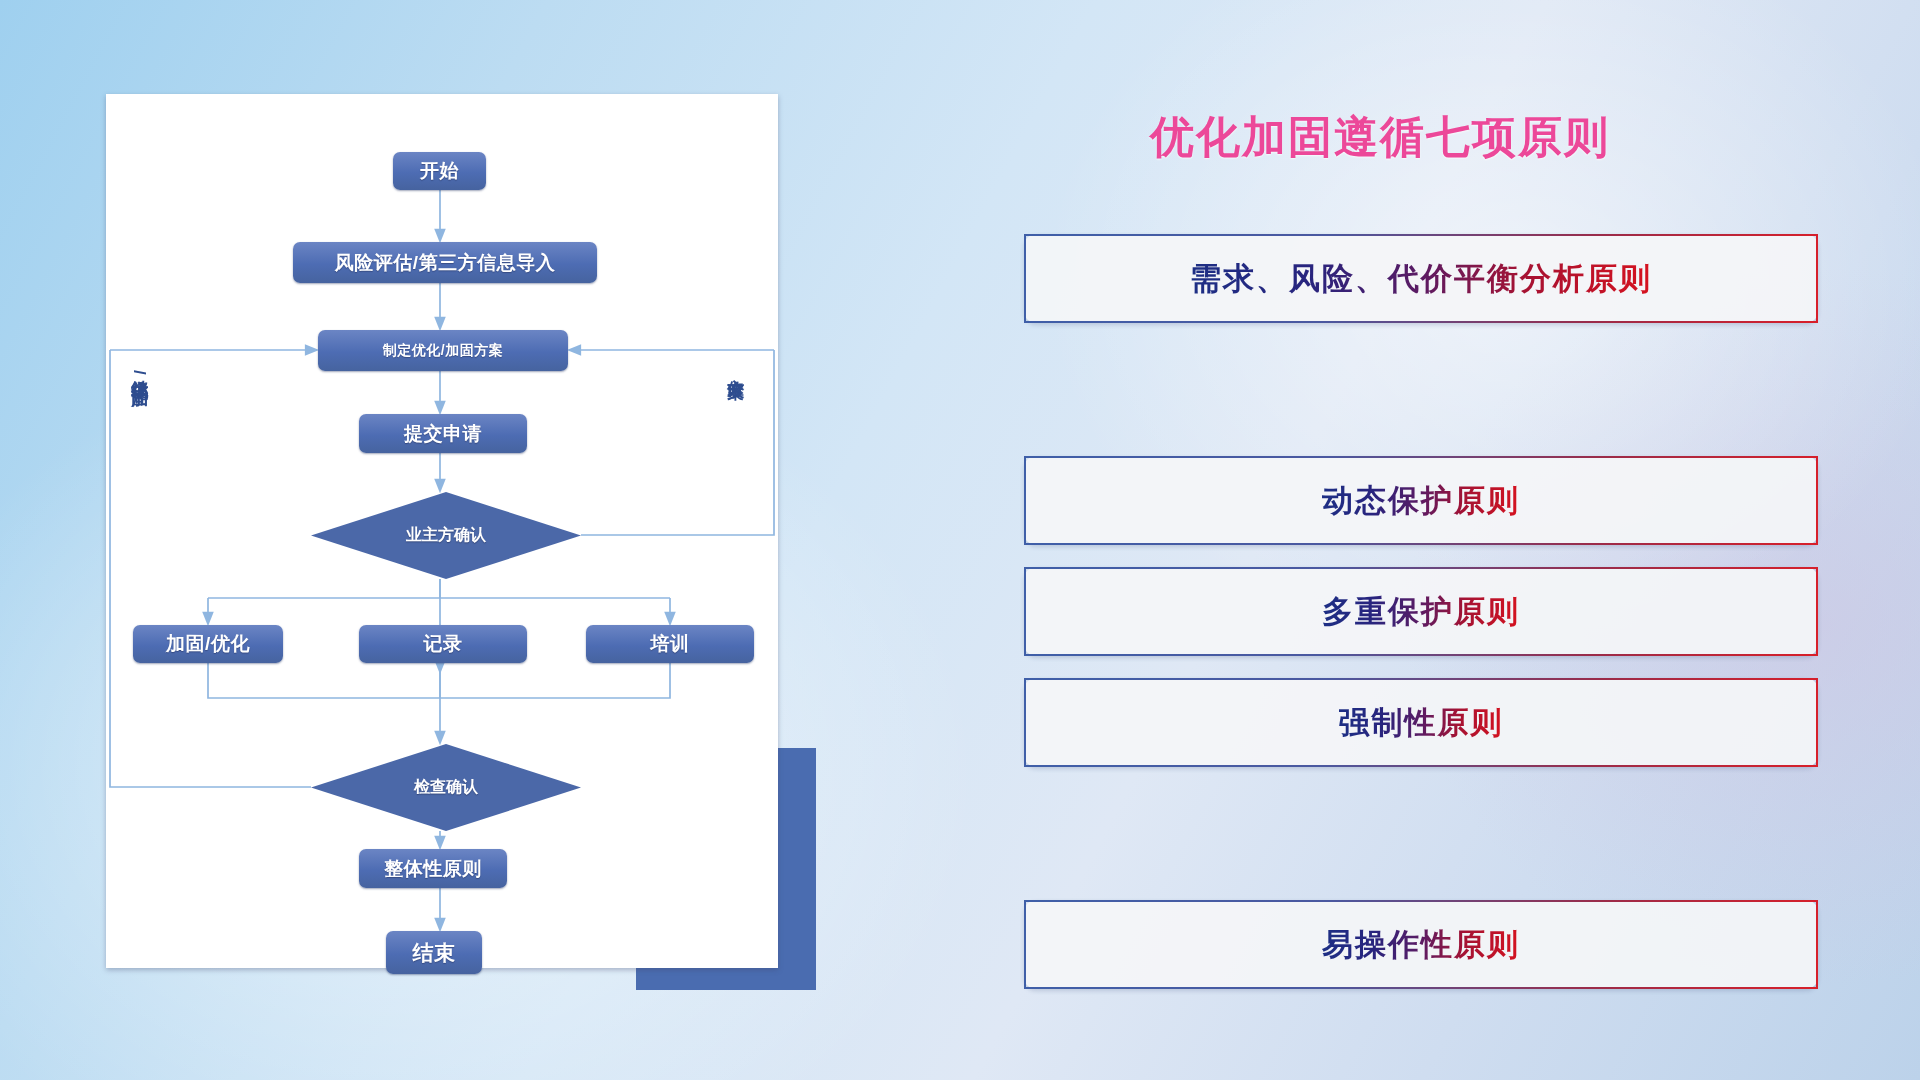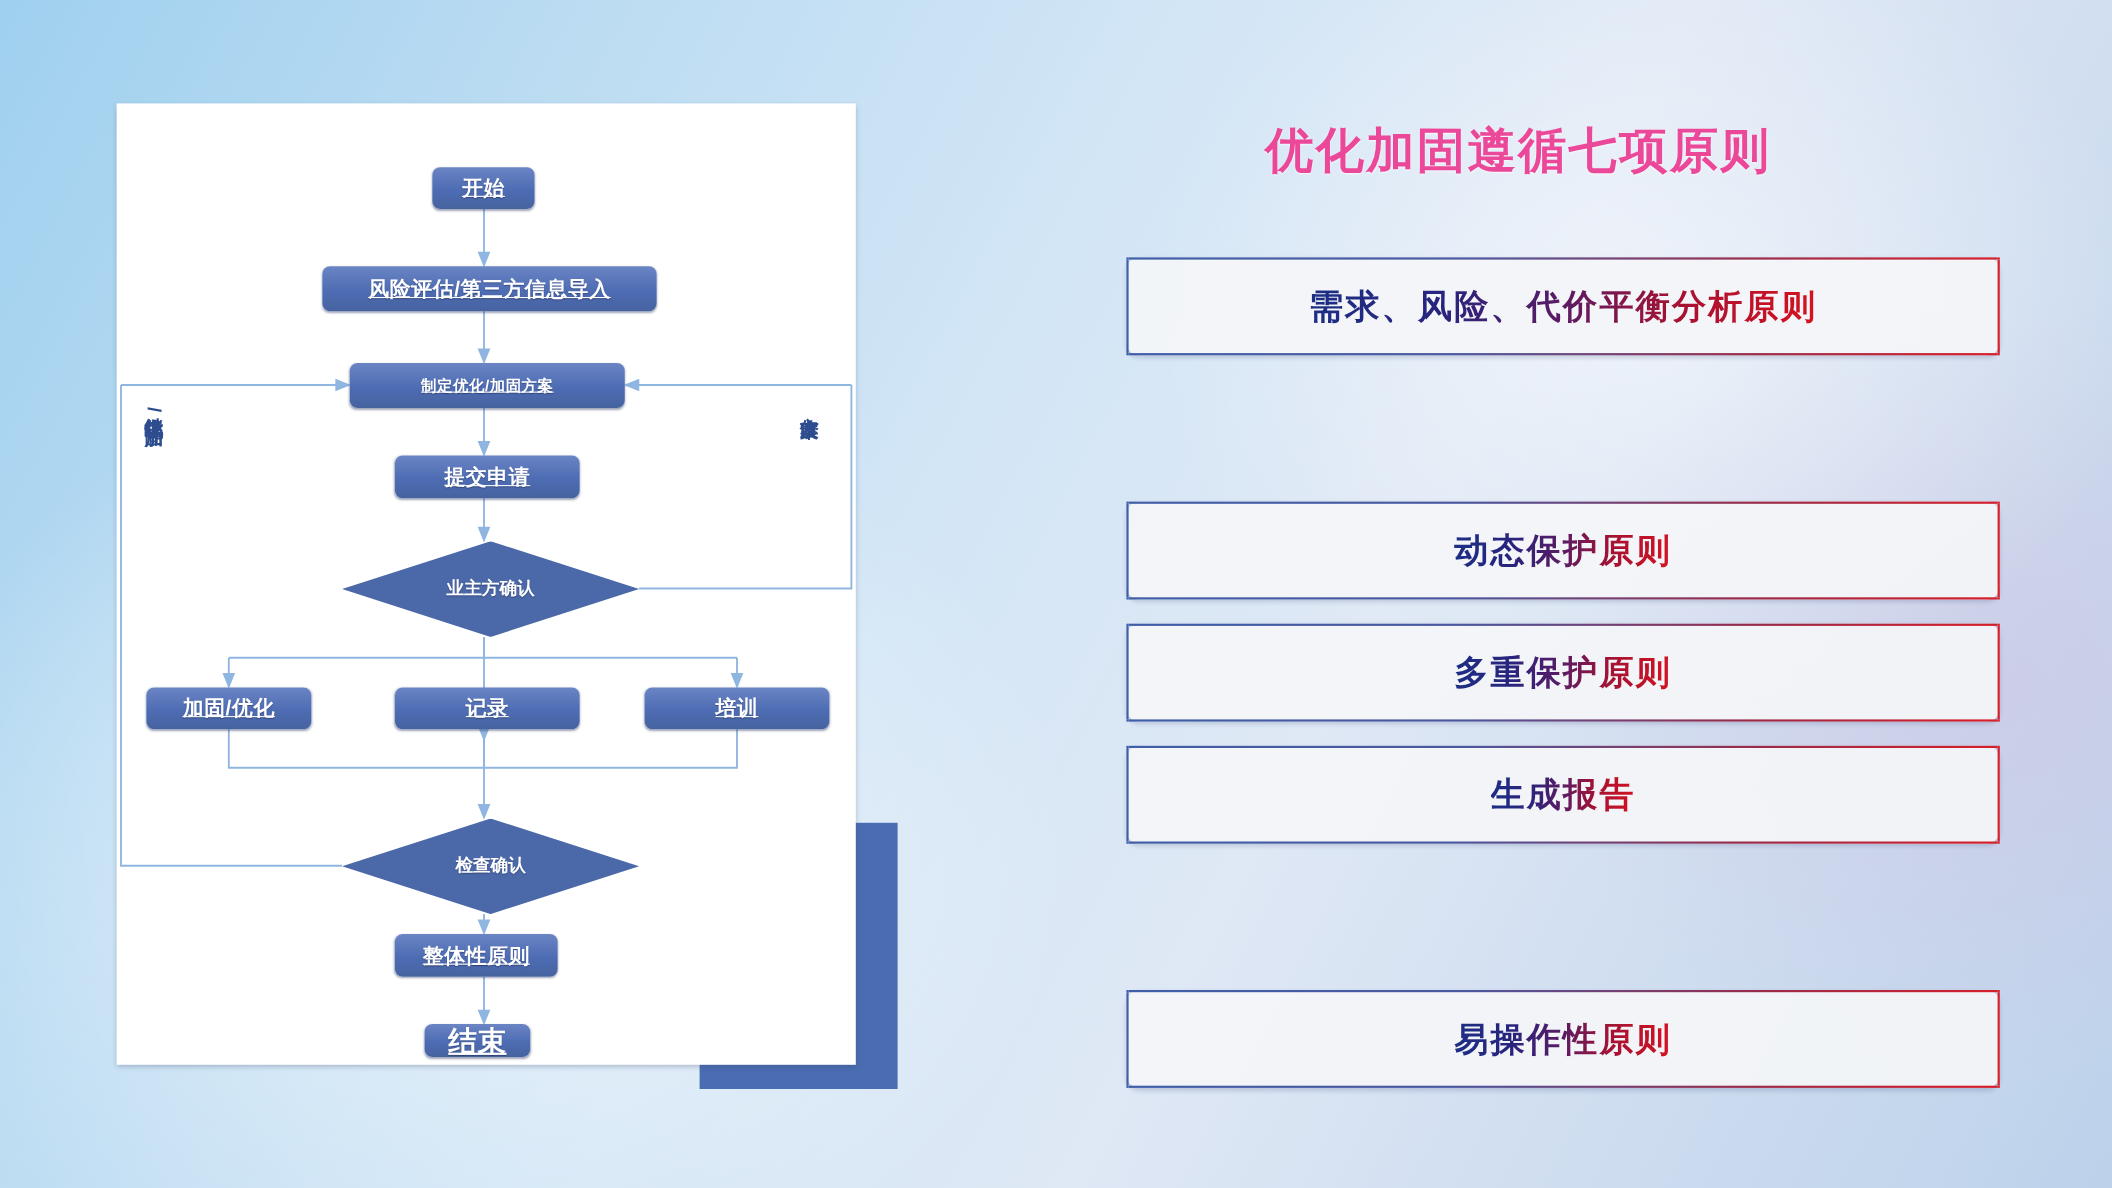--- a/index.html
+++ b/index.html
@@ -29,31 +29,30 @@
 
   .node{
     position:absolute;
     display:flex;align-items:center;justify-content:center;
     background:linear-gradient(180deg,#6b85c4 0%,#4d6cb3 55%,#46639f 100%);
     color:#fff;border-radius:7px;
     font-weight:bold;letter-spacing:.5px;
     text-shadow:0 1px 1px rgba(30,40,80,.45);
     box-shadow:0 1px 2px rgba(40,55,100,.45);
     white-space:nowrap;
-    text-decoration:underline;
   }
   .n-start{left:287px;top:58px;width:93px;height:38px;font-size:19px;}
   .n-risk{left:187px;top:148px;width:304px;height:41px;font-size:19px;}
   .n-plan{left:212px;top:236px;width:250px;height:41px;font-size:14px;}
   .n-apply{left:253px;top:320px;width:168px;height:39px;font-size:19px;}
   .n-reinf{left:27px;top:531px;width:150px;height:38px;font-size:19px;}
   .n-record{left:253px;top:531px;width:168px;height:38px;font-size:19px;}
   .n-train{left:480px;top:531px;width:168px;height:38px;font-size:19px;}
   .n-report{left:253px;top:755px;width:148px;height:39px;font-size:19px;}
-  .n-end{left:280px;top:837px;width:96px;height:30px;font-size:26px;}
+  .n-end{left:280px;top:837px;width:96px;height:43px;font-size:21px;}
 
   .diamond{
     position:absolute;
     display:flex;align-items:center;justify-content:center;
     color:#fff;font-size:16px;font-weight:bold;
     text-shadow:0 1px 1px rgba(30,40,80,.5);
     background:#4b68a8;
     clip-path:polygon(50% 0,100% 50%,50% 100%,0 50%);
     white-space:nowrap;
   }
@@ -161,20 +160,20 @@
     <div class="pill p0">
       <span class="pill-txt">需求、风险、代价平衡分析原则</span>
     </div>
     <div class="pill p2">
       <span class="pill-txt">动态保护原则</span>
     </div>
     <div class="pill p3">
       <span class="pill-txt">多重保护原则</span>
     </div>
     <div class="pill p4">
-      <span class="pill-txt">生成报告</span>
+      <span class="pill-txt">强制性原则</span>
     </div>
     <div class="pill p6">
       <span class="pill-txt">易操作性原则</span>
     </div>
   </div>
 
 </div>
 
 </body></html>

